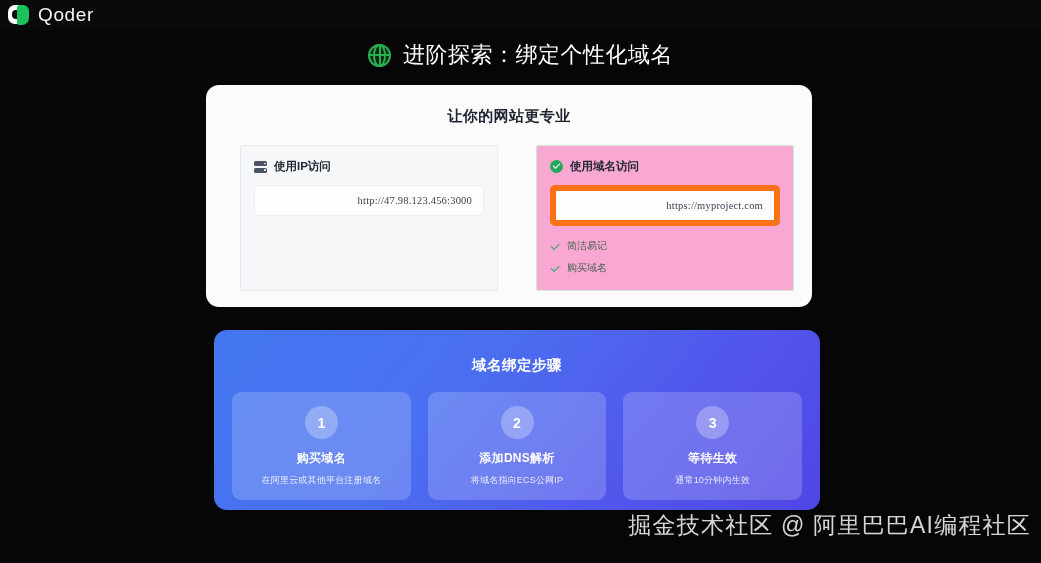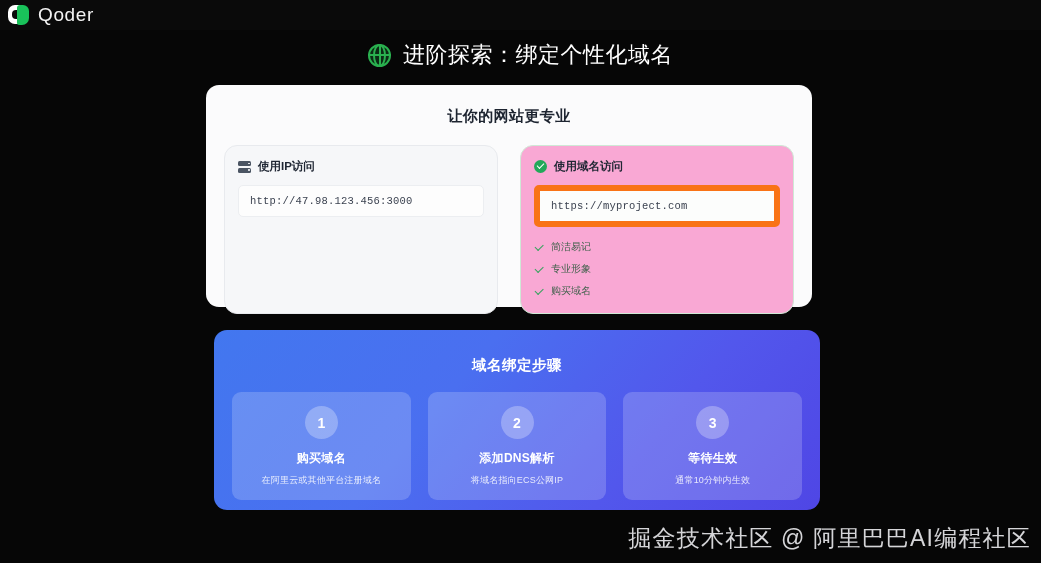--- a/index.html
+++ b/index.html
@@ -64,21 +64,21 @@
     background: #fbfbfc; border-radius: 13px;
   }
   .white-card-title {
     text-align: center; color: #1d2430; font-size: 15px; font-weight: 700;
     padding-top: 22px; letter-spacing: .4px;
   }
   .panels {
     display: flex; gap: 22px; padding: 19px 18px 0 18px;
   }
   .panel {
-    flex: 1; border-radius: 13px; padding: 13px 13px 15px 13px;
+    flex: 1; border-radius: 2px; padding: 13px 13px 15px 13px; margin-left: 16px;
   }
   .panel.ip {
     background: #f6f7f9; border: 1px solid #e8eaee;
   }
   .panel.domain {
     background: #f9a8d4; border: 1px solid #cfe9d6;
   }
   .panel-head {
     display: flex; align-items: center; gap: 7px;
     font-size: 11.5px; font-weight: 700; color: #202734; margin-bottom: 11px;
@@ -101,22 +101,22 @@
     position: relative; flex: none;
   }
   .icon-check-circle::after {
     content: ""; position: absolute; left: 3.2px; top: 3.1px;
     width: 6px; height: 3px;
     border-left: 1.6px solid #fff; border-bottom: 1.6px solid #fff;
     transform: rotate(-45deg);
   }
   .url-box {
     border-radius: 5px; padding: 9px 11px;
-    font-family: Liberation Mono, monospace; font-size: 10.5px;
-    color: #3b4250; letter-spacing: .2px;
+    font-family: Liberation Serif, serif; font-size: 10.5px;
+    color: #3b4250; letter-spacing: .2px; text-align: right;
   }
   .url-box.ip { background: #fdfdfd; border: 1px solid #eceef1; }
   .url-box.domain { background: #fcfdfc; border: 6px solid #f97316; }
   .bullets { margin-top: 13px; display: flex; flex-direction: column; gap: 8px; }
   .bullet { display: flex; align-items: center; gap: 7px; font-size: 10px; }
   .bullet.ip-b { color: #4c5565; }
   .bullet.dm-b { color: #43624e; }
   .icon-info {
     width: 10px; height: 10px; border-radius: 50%; background: #1f63e0;
     position: relative; flex: none;
@@ -163,21 +163,21 @@
     margin-top: 11px; color: #ffffff; font-size: 12px; font-weight: 700;
     letter-spacing: .3px;
   }
   .step-desc {
     margin-top: 7px; color: rgba(255,255,255,0.84); font-size: 9px;
     letter-spacing: .2px;
   }
 
   
   .watermark {
-    position: absolute; right: 10px; bottom: 9px;
+    position: absolute; right: 10px; bottom: 22px;
     color: #e7e7ea; font-size: 23px; font-weight: 400; letter-spacing: 1.2px;
     opacity: .92; white-space: nowrap;
   }
 </style>
 </head>
 <body>
 
 <div class="screen">
 
   <div class="brandbar">
@@ -217,24 +217,20 @@
           <span>使用域名访问</span>
         </div>
         <div class="url-box domain">https://myproject.com</div>
         <div class="bullets">
           <div class="bullet dm-b">
             <span class="icon-tick"></span>
             <span>简洁易记</span>
           </div>
           <div class="bullet dm-b">
             <span class="icon-tick"></span>
-            <span>专业形象</span>
-          </div>
-          <div class="bullet dm-b">
-            <span class="icon-tick"></span>
             <span>购买域名</span>
           </div>
         </div>
       </div>
 
     </div>
   </div>
 
   <div class="blue-card">
     <div class="blue-card-title">域名绑定步骤</div>

